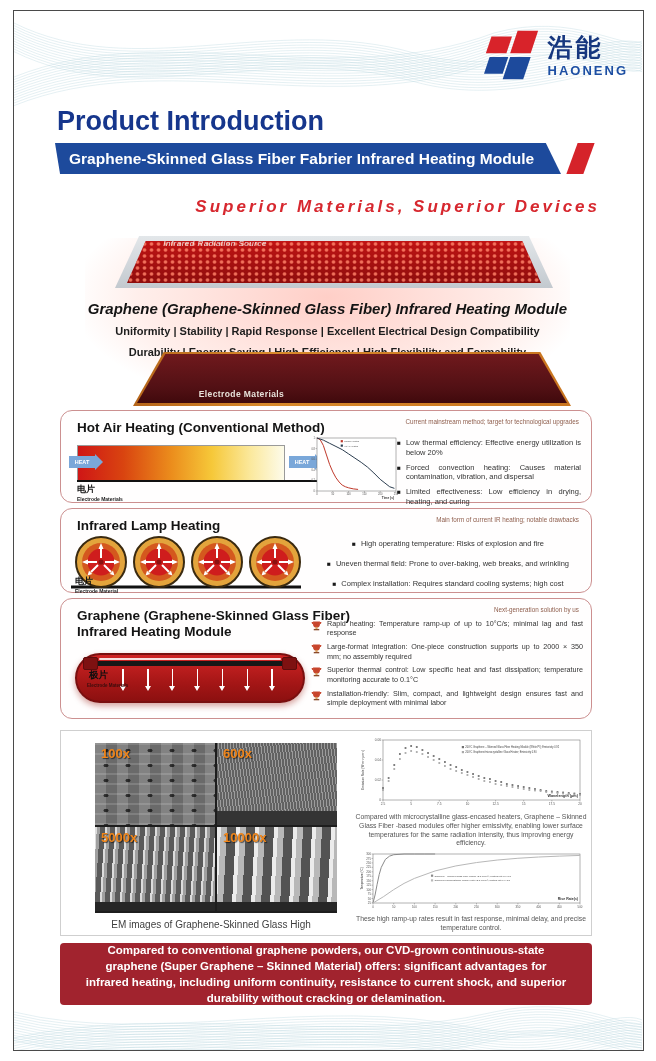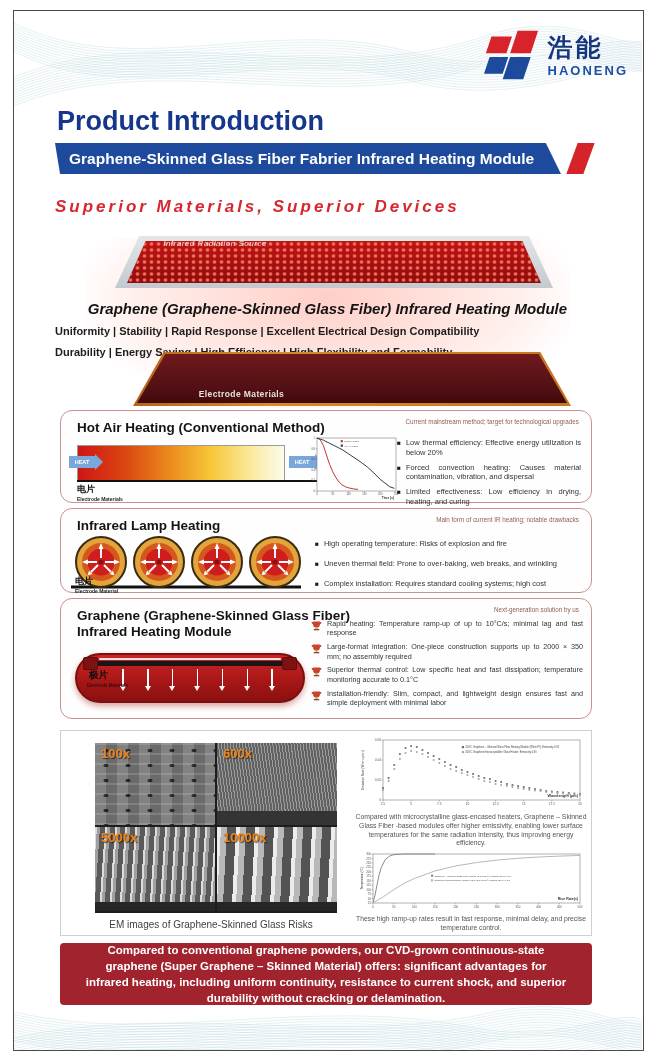--- a/index.html
+++ b/index.html
@@ -14,49 +14,49 @@
   #logo{position:absolute;right:28px;top:30px;display:flex;align-items:center;gap:8px;}
   #logo .cn{font-size:25px;font-weight:900;color:#16377f;letter-spacing:3px;line-height:1;}
   #logo .en{font-size:13px;font-weight:bold;color:#1d4fa3;letter-spacing:2px;line-height:1;margin-top:4px;}
 
   
   #page-title{position:absolute;left:57px;top:106px;font-size:27px;font-weight:bold;color:#16368c;}
   #banner{position:absolute;left:55px;top:143px;width:506px;height:31px;background:#1d4a9c;
           clip-path:polygon(0 0,97% 0,100% 100%,1% 100%);
           color:#fff;font-size:15.5px;font-weight:bold;display:flex;align-items:center;padding-left:14px;box-sizing:border-box;}
   #banner-slash{position:absolute;left:572px;top:143px;width:17px;height:31px;background:#d5232a;transform:skewX(-20deg);}
-  #slogan{position:absolute;left:55px;top:197px;width:545px;text-align:left;font-size:17px;font-weight:bold;font-style:italic;
+  #slogan{position:absolute;left:55px;top:197px;width:545px;text-align:right;font-size:17px;font-weight:bold;font-style:italic;
           color:#d7282f;letter-spacing:3px;}
 
   
   #hero{position:absolute;left:55px;top:228px;width:545px;height:180px;}
   #hero-glow{position:absolute;left:30px;top:10px;right:30px;bottom:0;background:radial-gradient(ellipse at 50% 35%,rgba(255,95,70,.30),rgba(255,120,90,.12) 55%,rgba(255,255,255,0) 75%);}
   #hero-top-frame{position:absolute;left:60px;top:8px;width:438px;height:52px;background:linear-gradient(180deg,#e3e7ea,#c3c9cf);
           clip-path:polygon(5.5% 0,94.5% 0,100% 100%,0 100%);}
   #hero-top-core{position:absolute;left:12px;top:5px;right:12px;bottom:5px;
           background:linear-gradient(180deg,#c01414,#8f0d0d),radial-gradient(circle,#f55 1px,transparent 2px);
           background-blend-mode:normal;clip-path:polygon(4.5% 0,95.5% 0,100% 100%,0 100%);}
   #hero-top-dots{position:absolute;inset:0;background-image:radial-gradient(circle,rgba(255,130,105,.85) 1px,rgba(0,0,0,0) 2.4px);background-size:7px 6px;}
   #hero-top-label{position:absolute;left:11%;top:3px;font-size:8px;color:rgba(238,238,238,.95);letter-spacing:.5px;font-style:italic;}
   #hero-title{position:absolute;left:0;top:72px;width:100%;text-align:center;font-size:15px;font-weight:bold;color:#141414;font-style:italic;}
-  .hero-feat{position:absolute;left:0;width:100%;text-align:left;font-size:11px;font-weight:bold;color:#1d1d1d;}
+  .hero-feat{position:absolute;left:0;width:100%;text-align:center;font-size:11px;font-weight:bold;color:#1d1d1d;}
   #hero-feat1{top:97px;} #hero-feat2{top:118px;}
   #hero-bot-frame{position:absolute;left:78px;top:124px;width:438px;height:54px;background:linear-gradient(90deg,#b5651a,#d98a2b 30%,#c9751f);
           clip-path:polygon(7% 0,93% 0,100% 100%,0 100%);}
   #hero-bot-core{position:absolute;left:4px;top:2px;right:4px;bottom:3px;background:linear-gradient(180deg,#70191d,#511014 70%,#40090c);
           clip-path:polygon(6.6% 0,93.4% 0,100% 100%,0 100%);}
   #hero-bot-label{position:absolute;left:15%;bottom:7px;font-size:8.5px;font-weight:bold;color:#e8e2da;letter-spacing:.4px;}
 
   
   .cmp-box{position:absolute;left:60px;width:532px;background:#fffefe;border:1px solid #cc9090;border-radius:12px;box-sizing:border-box;}
   #box1{top:410px;height:93px;} #box2{top:508px;height:85px;} #box3{top:598px;height:121px;}
   .cmp-title{position:absolute;left:16px;top:9px;font-size:13.5px;font-weight:bold;color:#141414;line-height:1.15;}
   .cmp-note{position:absolute;right:12px;top:7px;font-size:6.3px;color:#90604f;text-align:right;max-width:210px;}
   .bullets{position:absolute;display:flex;flex-direction:column;}
-  .bullet{display:flex;gap:5px;font-size:7.5px;color:#333;line-height:1.3;text-align:justify;}
+  .bullet{display:flex;gap:5px;font-size:7.5px;color:#333;line-height:1.3;text-align:justify;justify-content:center;}
   .bullet .bq{flex:0 0 auto;font-size:6.5px;color:#1a1a1a;line-height:1.4;}
   #box1 .bullets{left:336px;top:27px;width:184px;gap:5px;}
   #box2 .bullets{left:254px;top:30px;width:266px;gap:10px;}
   #box3 .bullets{left:250px;top:20px;width:272px;gap:4.5px;}
   #box3 .bullet{font-size:7.2px;}
   .trophy{flex:0 0 auto;margin-top:1px;}
 
   
   #heat-bar{position:absolute;left:16px;top:34px;width:206px;height:34px;border:1px solid #9a9a9a;
      background:linear-gradient(90deg,#cf1616 0%,#d94410 22%,#eb8c1c 45%,#f6c839 65%,#fbe99e 84%,#fdfbea 100%);}
@@ -387,21 +387,21 @@
       <div id="em-600x" class="em-tile">
           <span class="em-label">600x</span>
         </div>
       <div id="em-5000x" class="em-tile">
           <span class="em-label">5000x</span>
         </div>
       <div id="em-10000x" class="em-tile">
           <span class="em-label">10000x</span>
         </div>
     </div>
-    <div id="em-caption">EM images of Graphene-Skinned Glass Risks</div>
+    <div id="em-caption">EM images of Graphene-Skinned Glass High</div>
     <svg id="em-chart1" width="225" height="74" viewBox="0 0 225 74">
         <rect x="24" y="4" width="197" height="60" fill="#fff" stroke="#666" stroke-width="0.5"></rect>
         <line x1="24" y1="64" x2="24" y2="65.5" stroke="#666" stroke-width="0.4"></line>
         <text x="24" y="68.8" text-anchor="middle" font-size="3.2" fill="#555">2.5</text>
         <line x1="52.14285714285714" y1="64" x2="52.14285714285714" y2="65.5" stroke="#666" stroke-width="0.4"></line>
         <text x="52.14285714285714" y="68.8" text-anchor="middle" font-size="3.2" fill="#555">5</text>
         <line x1="80.28571428571428" y1="64" x2="80.28571428571428" y2="65.5" stroke="#666" stroke-width="0.4"></line>
         <text x="80.28571428571428" y="68.8" text-anchor="middle" font-size="3.2" fill="#555">7.5</text>
         <line x1="108.42857142857143" y1="64" x2="108.42857142857143" y2="65.5" stroke="#666" stroke-width="0.4"></line>
         <text x="108.42857142857143" y="68.8" text-anchor="middle" font-size="3.2" fill="#555">10</text>

